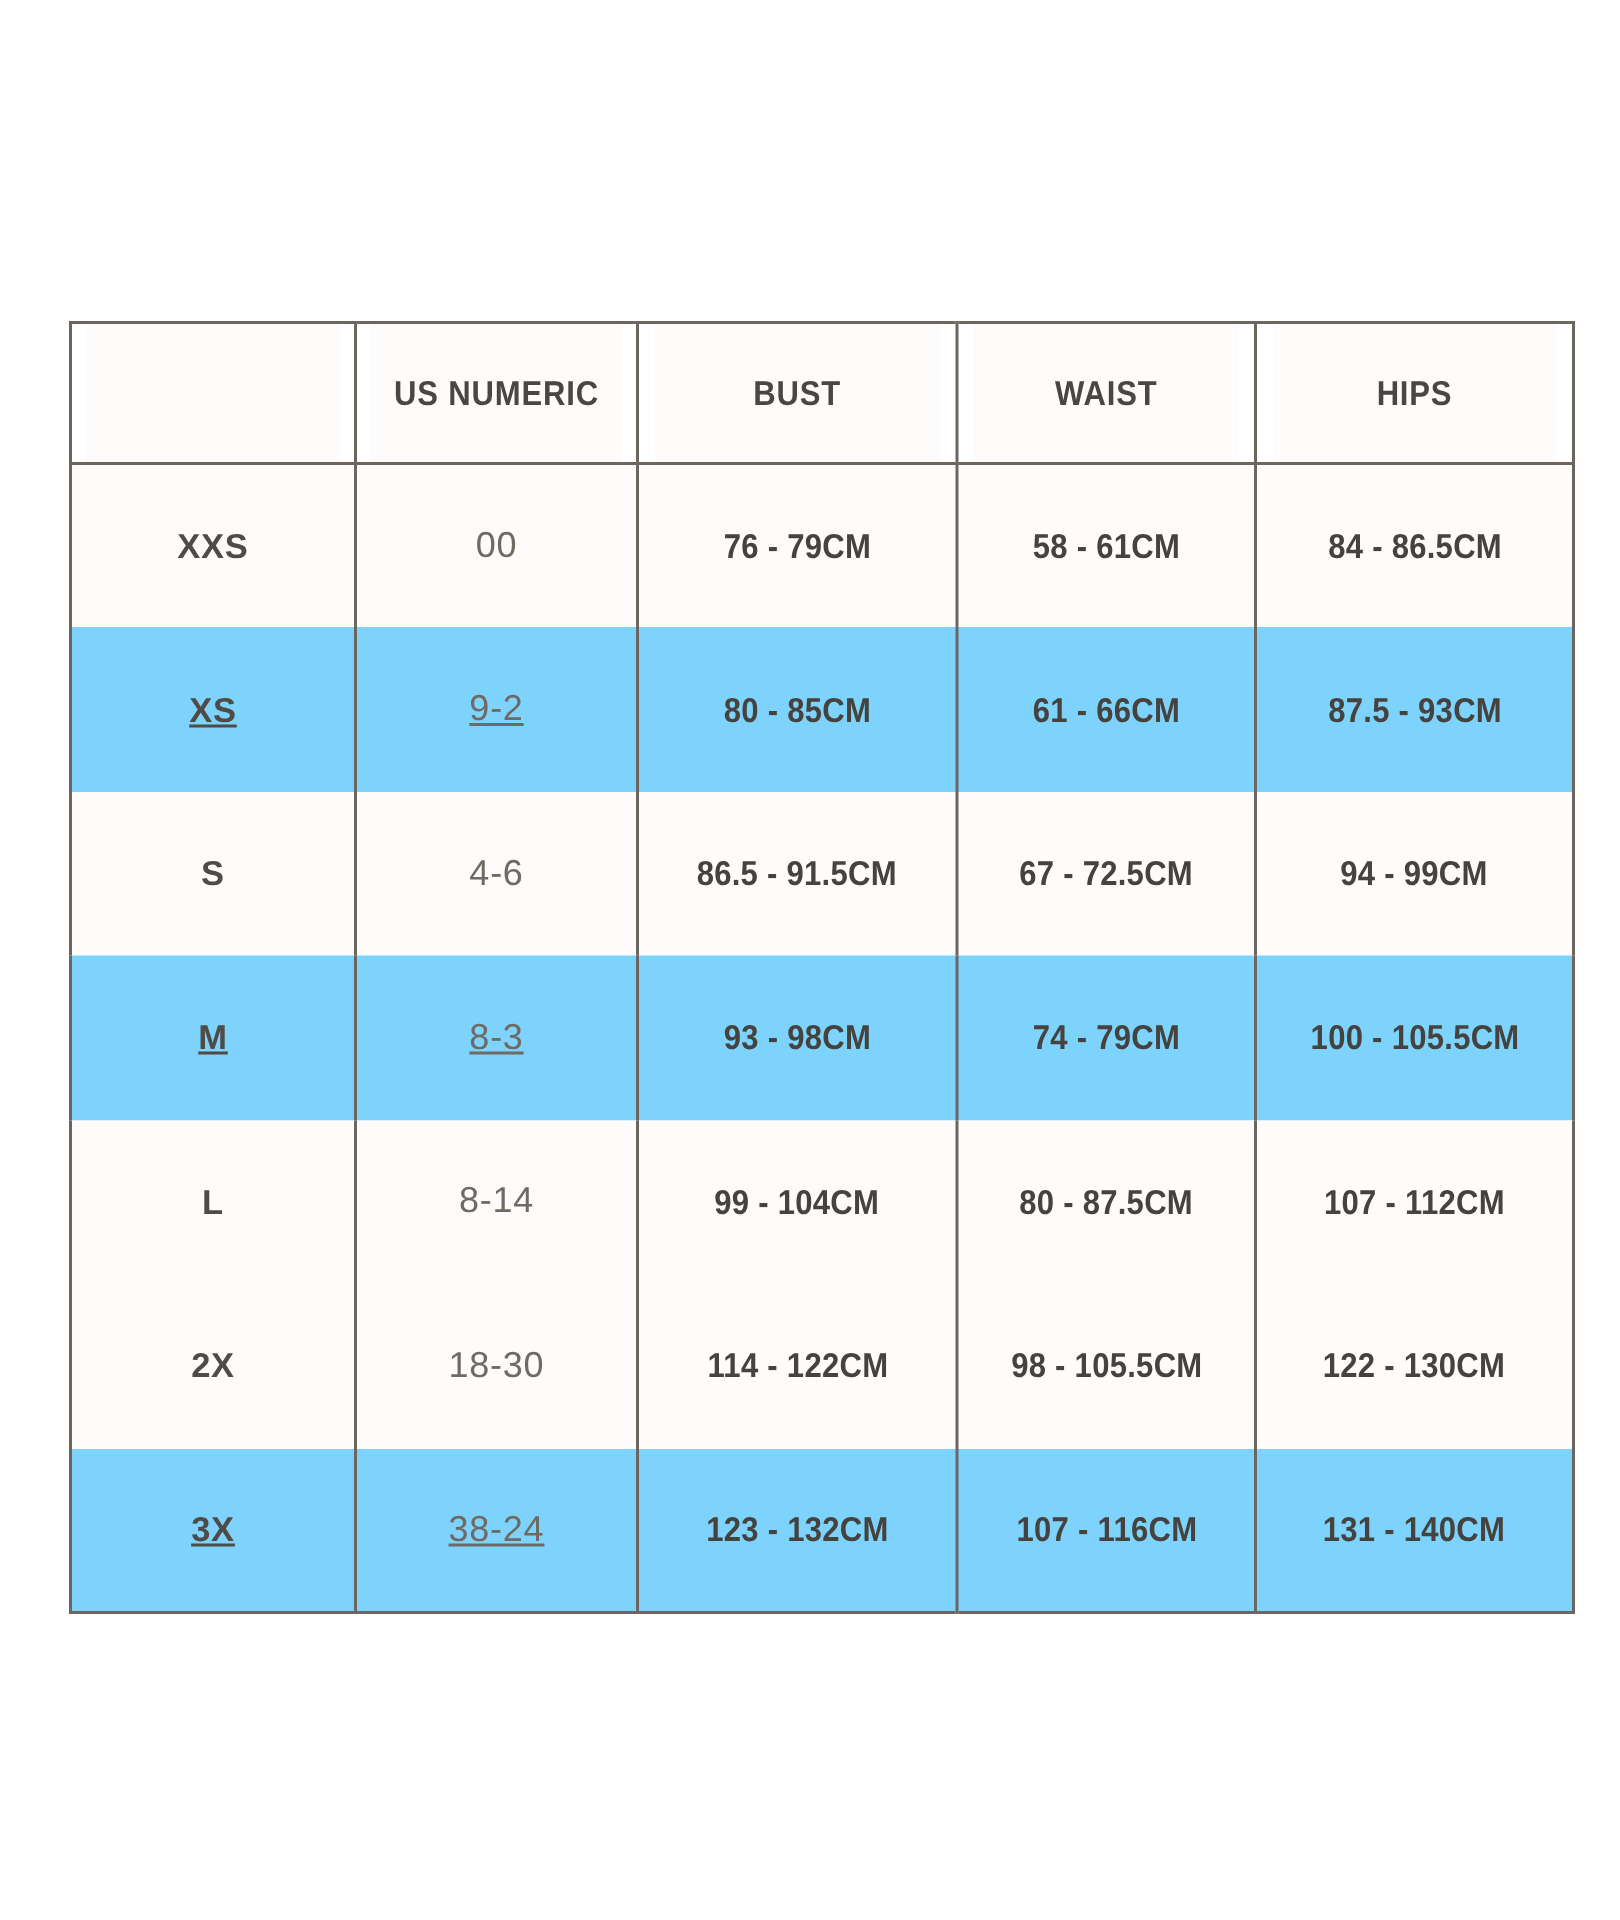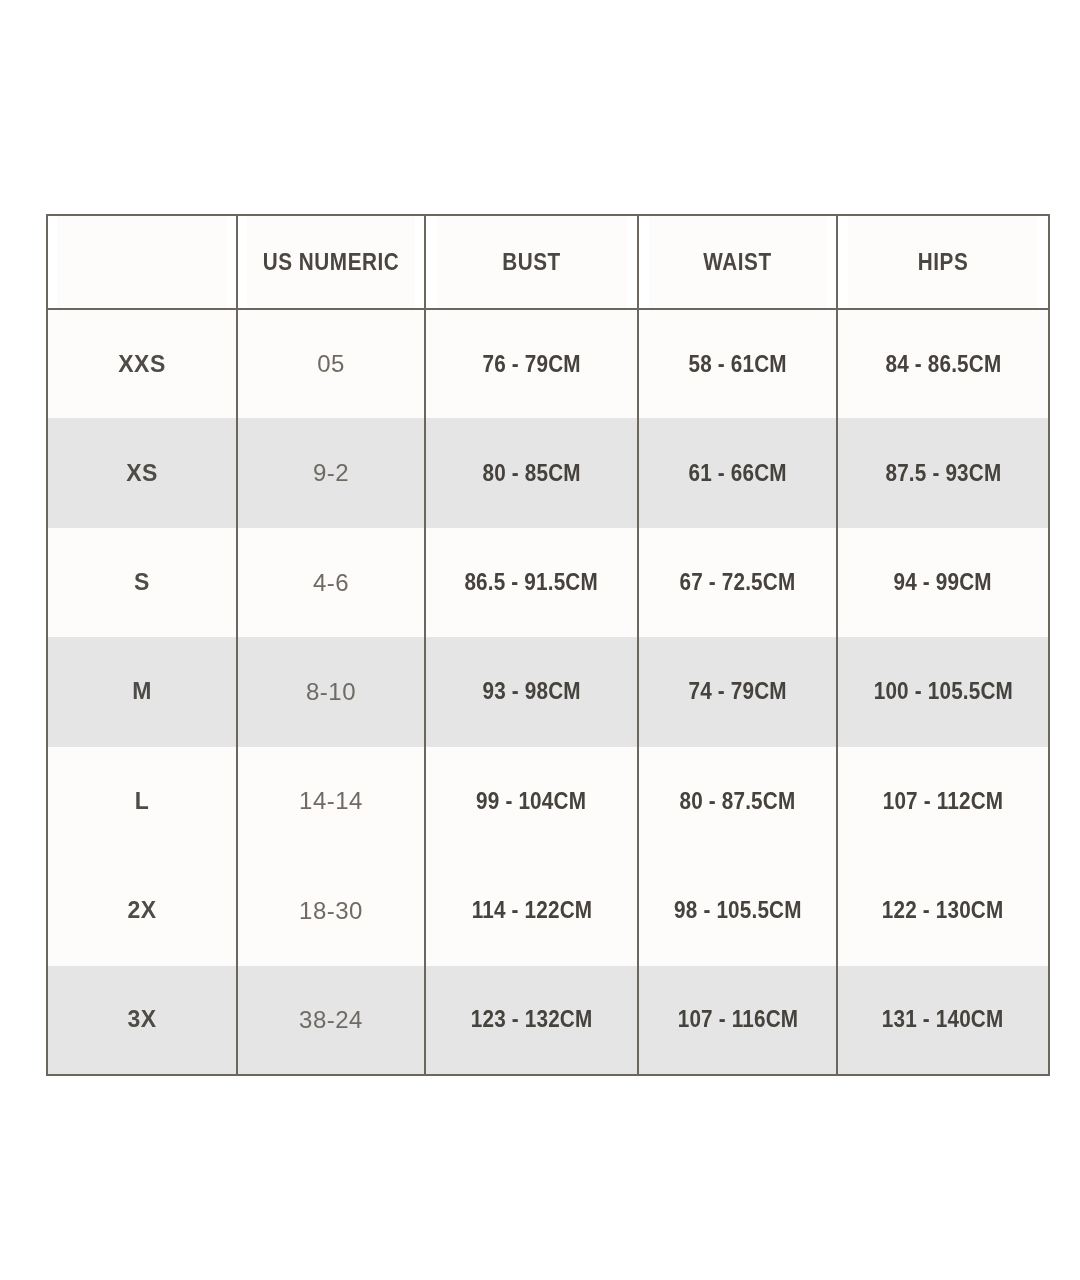--- a/index.html
+++ b/index.html
@@ -61,21 +61,21 @@
   }
   thead th:last-child { border-right: none; }
   thead th.corner-cell {
     background: #fdfcfa;
   }
 
   
   tbody tr { height: 85.8px; }
 
   tbody tr.row-odd  td { background: #fdfcfa; }
-  tbody tr.row-even td { background: #e5e5e5; }
+  tbody tr.row-even td { background: #7dd3fc; text-decoration: underline; }
 
   tbody td {
     border-right: 2px solid #6b665f;
     text-align: center;
     vertical-align: middle;
     color: #4a4641;
     margin-top: 36px;
   }
   tbody td:last-child { border-right: none; }
 
@@ -127,21 +127,21 @@
           <th>US NUMERIC</th>
           <th>BUST</th>
           <th>WAIST</th>
           <th>HIPS</th>
         </tr>
       </thead>
       <tbody>
 
         <tr class="row-odd">
           <td class="cell-size">XXS</td>
-          <td class="cell-usnum">05</td>
+          <td class="cell-usnum">00</td>
           <td class="cell-meas"><span>76 - 79CM</span></td>
           <td class="cell-meas"><span>58 - 61CM</span></td>
           <td class="cell-meas"><span>84 - 86.5CM</span></td>
         </tr>
 
         <tr class="row-even">
           <td class="cell-size">XS</td>
           <td class="cell-usnum">9-2</td>
           <td class="cell-meas"><span>80 - 85CM</span></td>
           <td class="cell-meas"><span>61 - 66CM</span></td>
@@ -151,29 +151,29 @@
         <tr class="row-odd">
           <td class="cell-size">S</td>
           <td class="cell-usnum">4-6</td>
           <td class="cell-meas"><span>86.5 - 91.5CM</span></td>
           <td class="cell-meas"><span>67 - 72.5CM</span></td>
           <td class="cell-meas"><span>94 - 99CM</span></td>
         </tr>
 
         <tr class="row-even">
           <td class="cell-size">M</td>
-          <td class="cell-usnum">8-10</td>
+          <td class="cell-usnum">8-3</td>
           <td class="cell-meas"><span>93 - 98CM</span></td>
           <td class="cell-meas"><span>74 - 79CM</span></td>
           <td class="cell-meas"><span>100 - 105.5CM</span></td>
         </tr>
 
         <tr class="row-odd">
           <td class="cell-size">L</td>
-          <td class="cell-usnum">14-14</td>
+          <td class="cell-usnum">8-14</td>
           <td class="cell-meas"><span>99 - 104CM</span></td>
           <td class="cell-meas"><span>80 - 87.5CM</span></td>
           <td class="cell-meas"><span>107 - 112CM</span></td>
         </tr>
 
 
         <tr class="row-odd">
           <td class="cell-size">2X</td>
           <td class="cell-usnum">18-30</td>
           <td class="cell-meas"><span>114 - 122CM</span></td>

